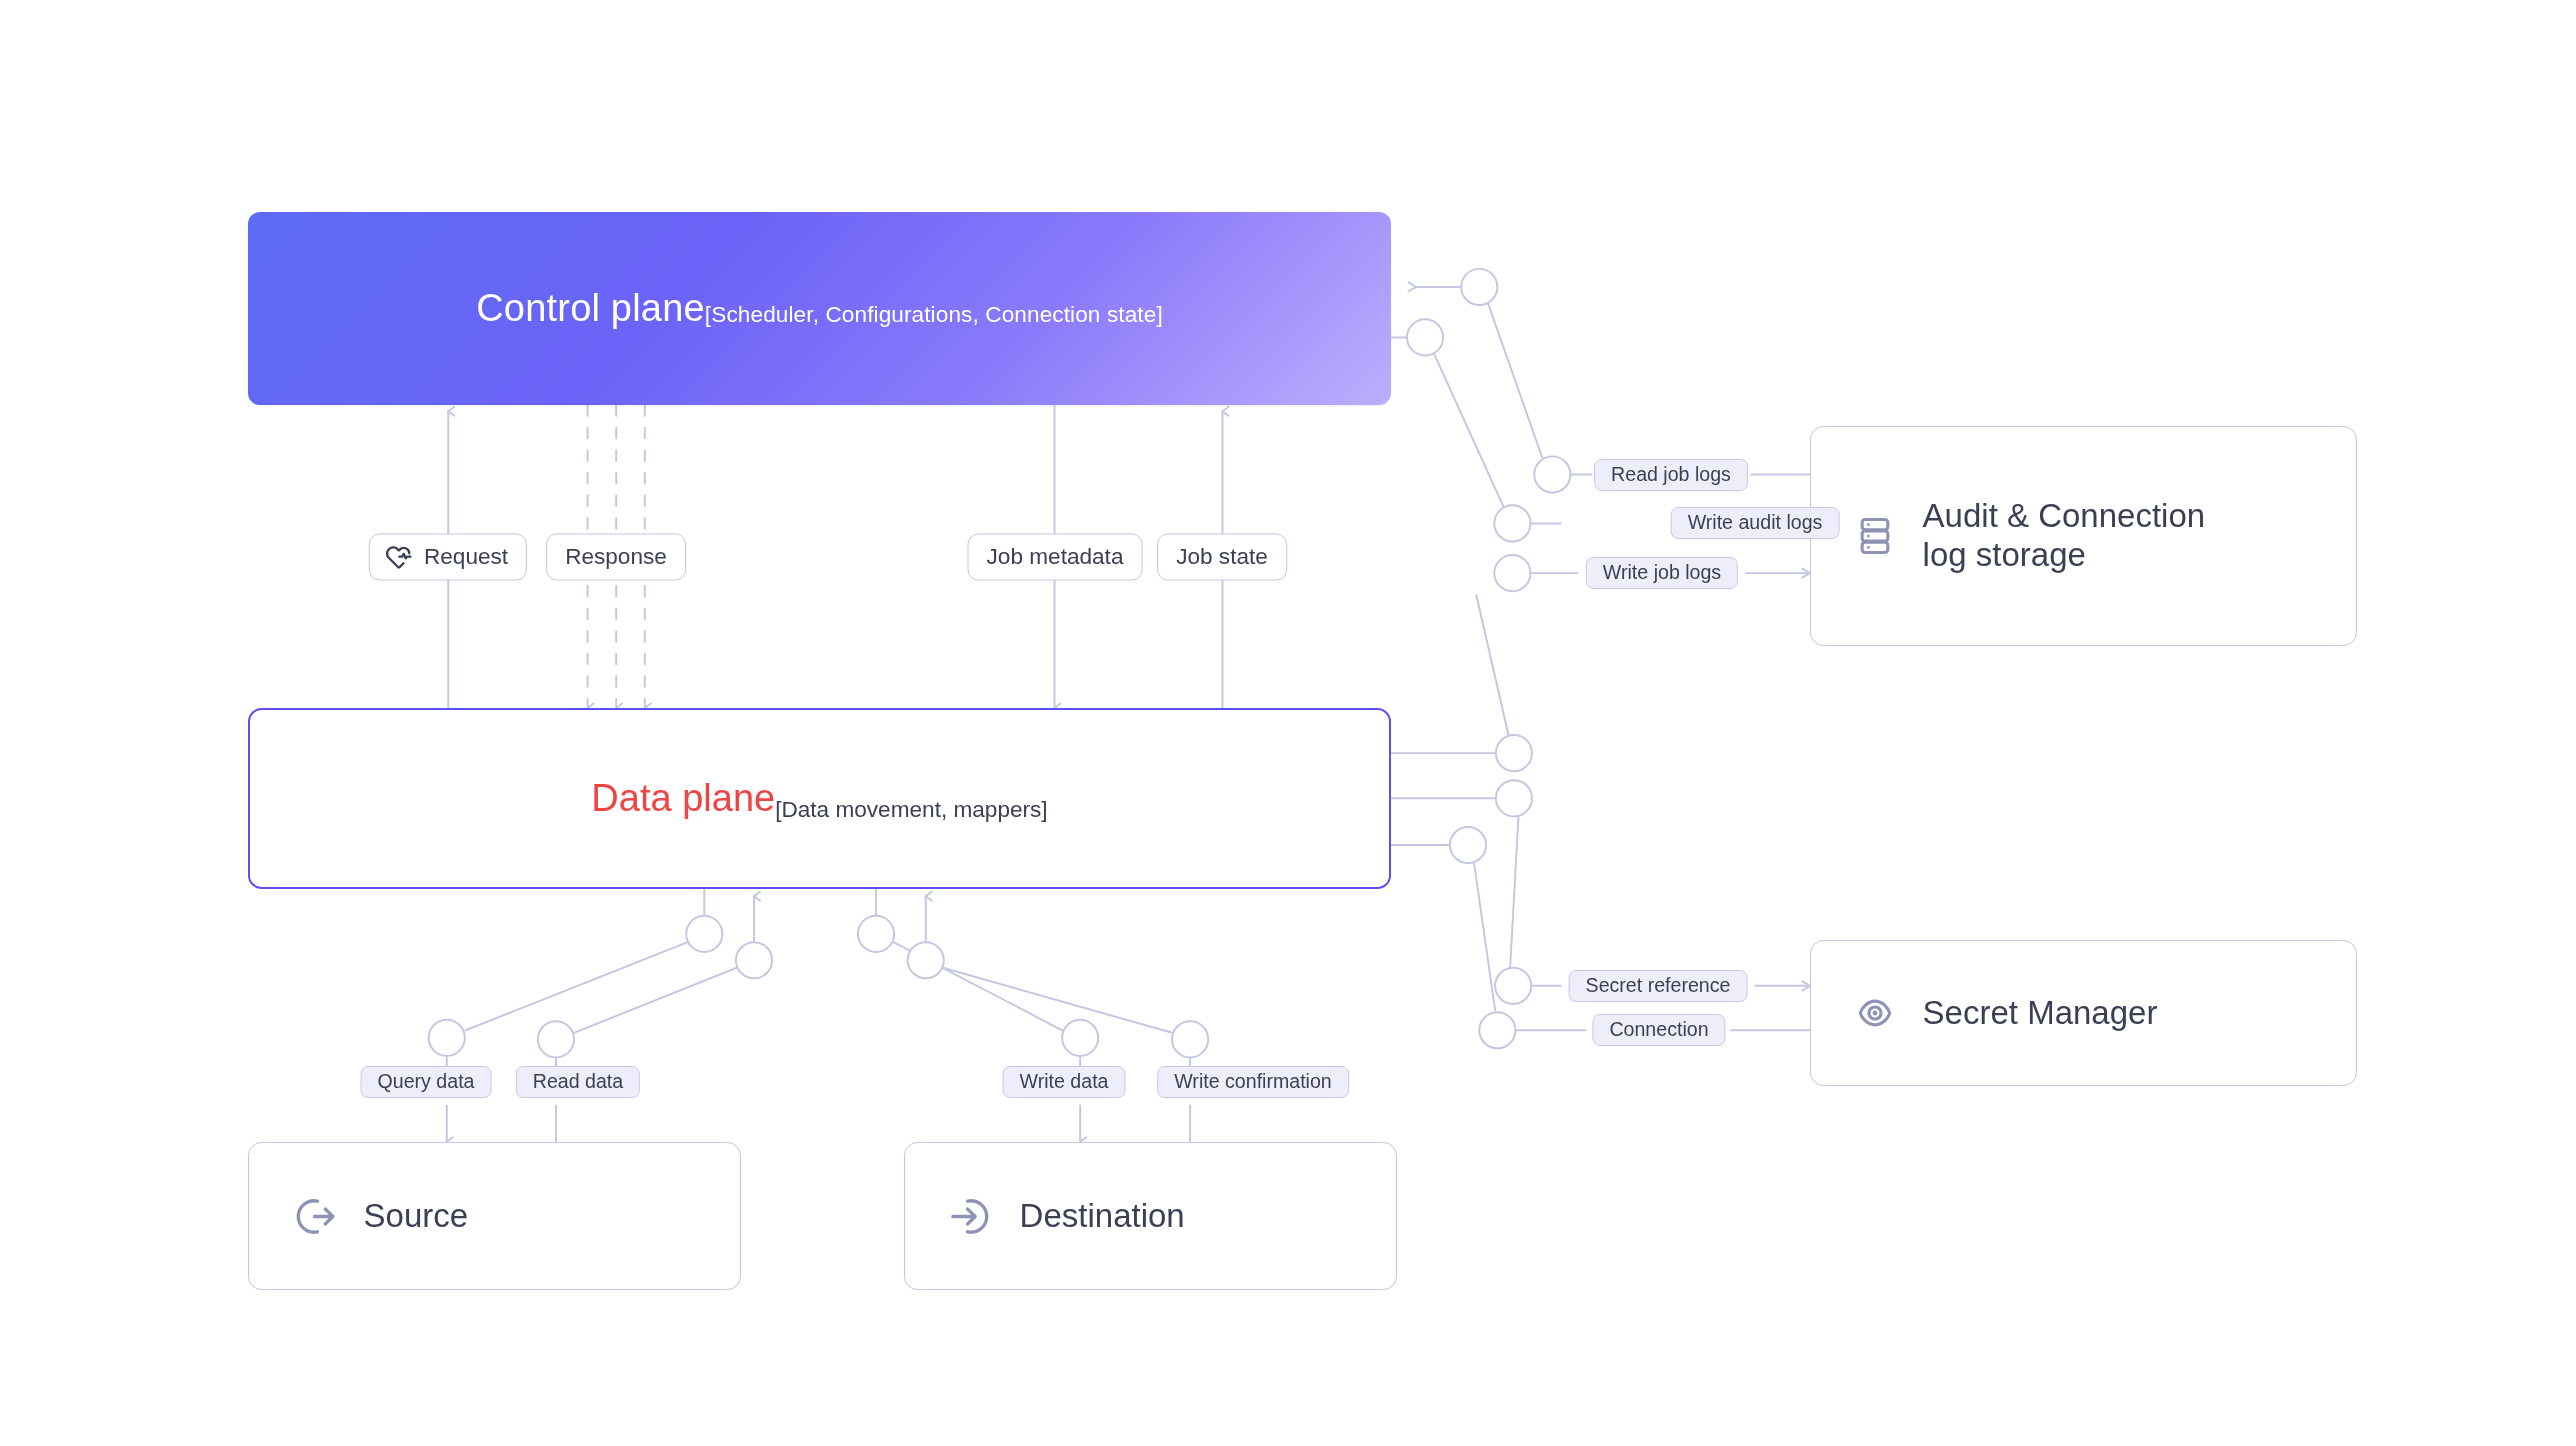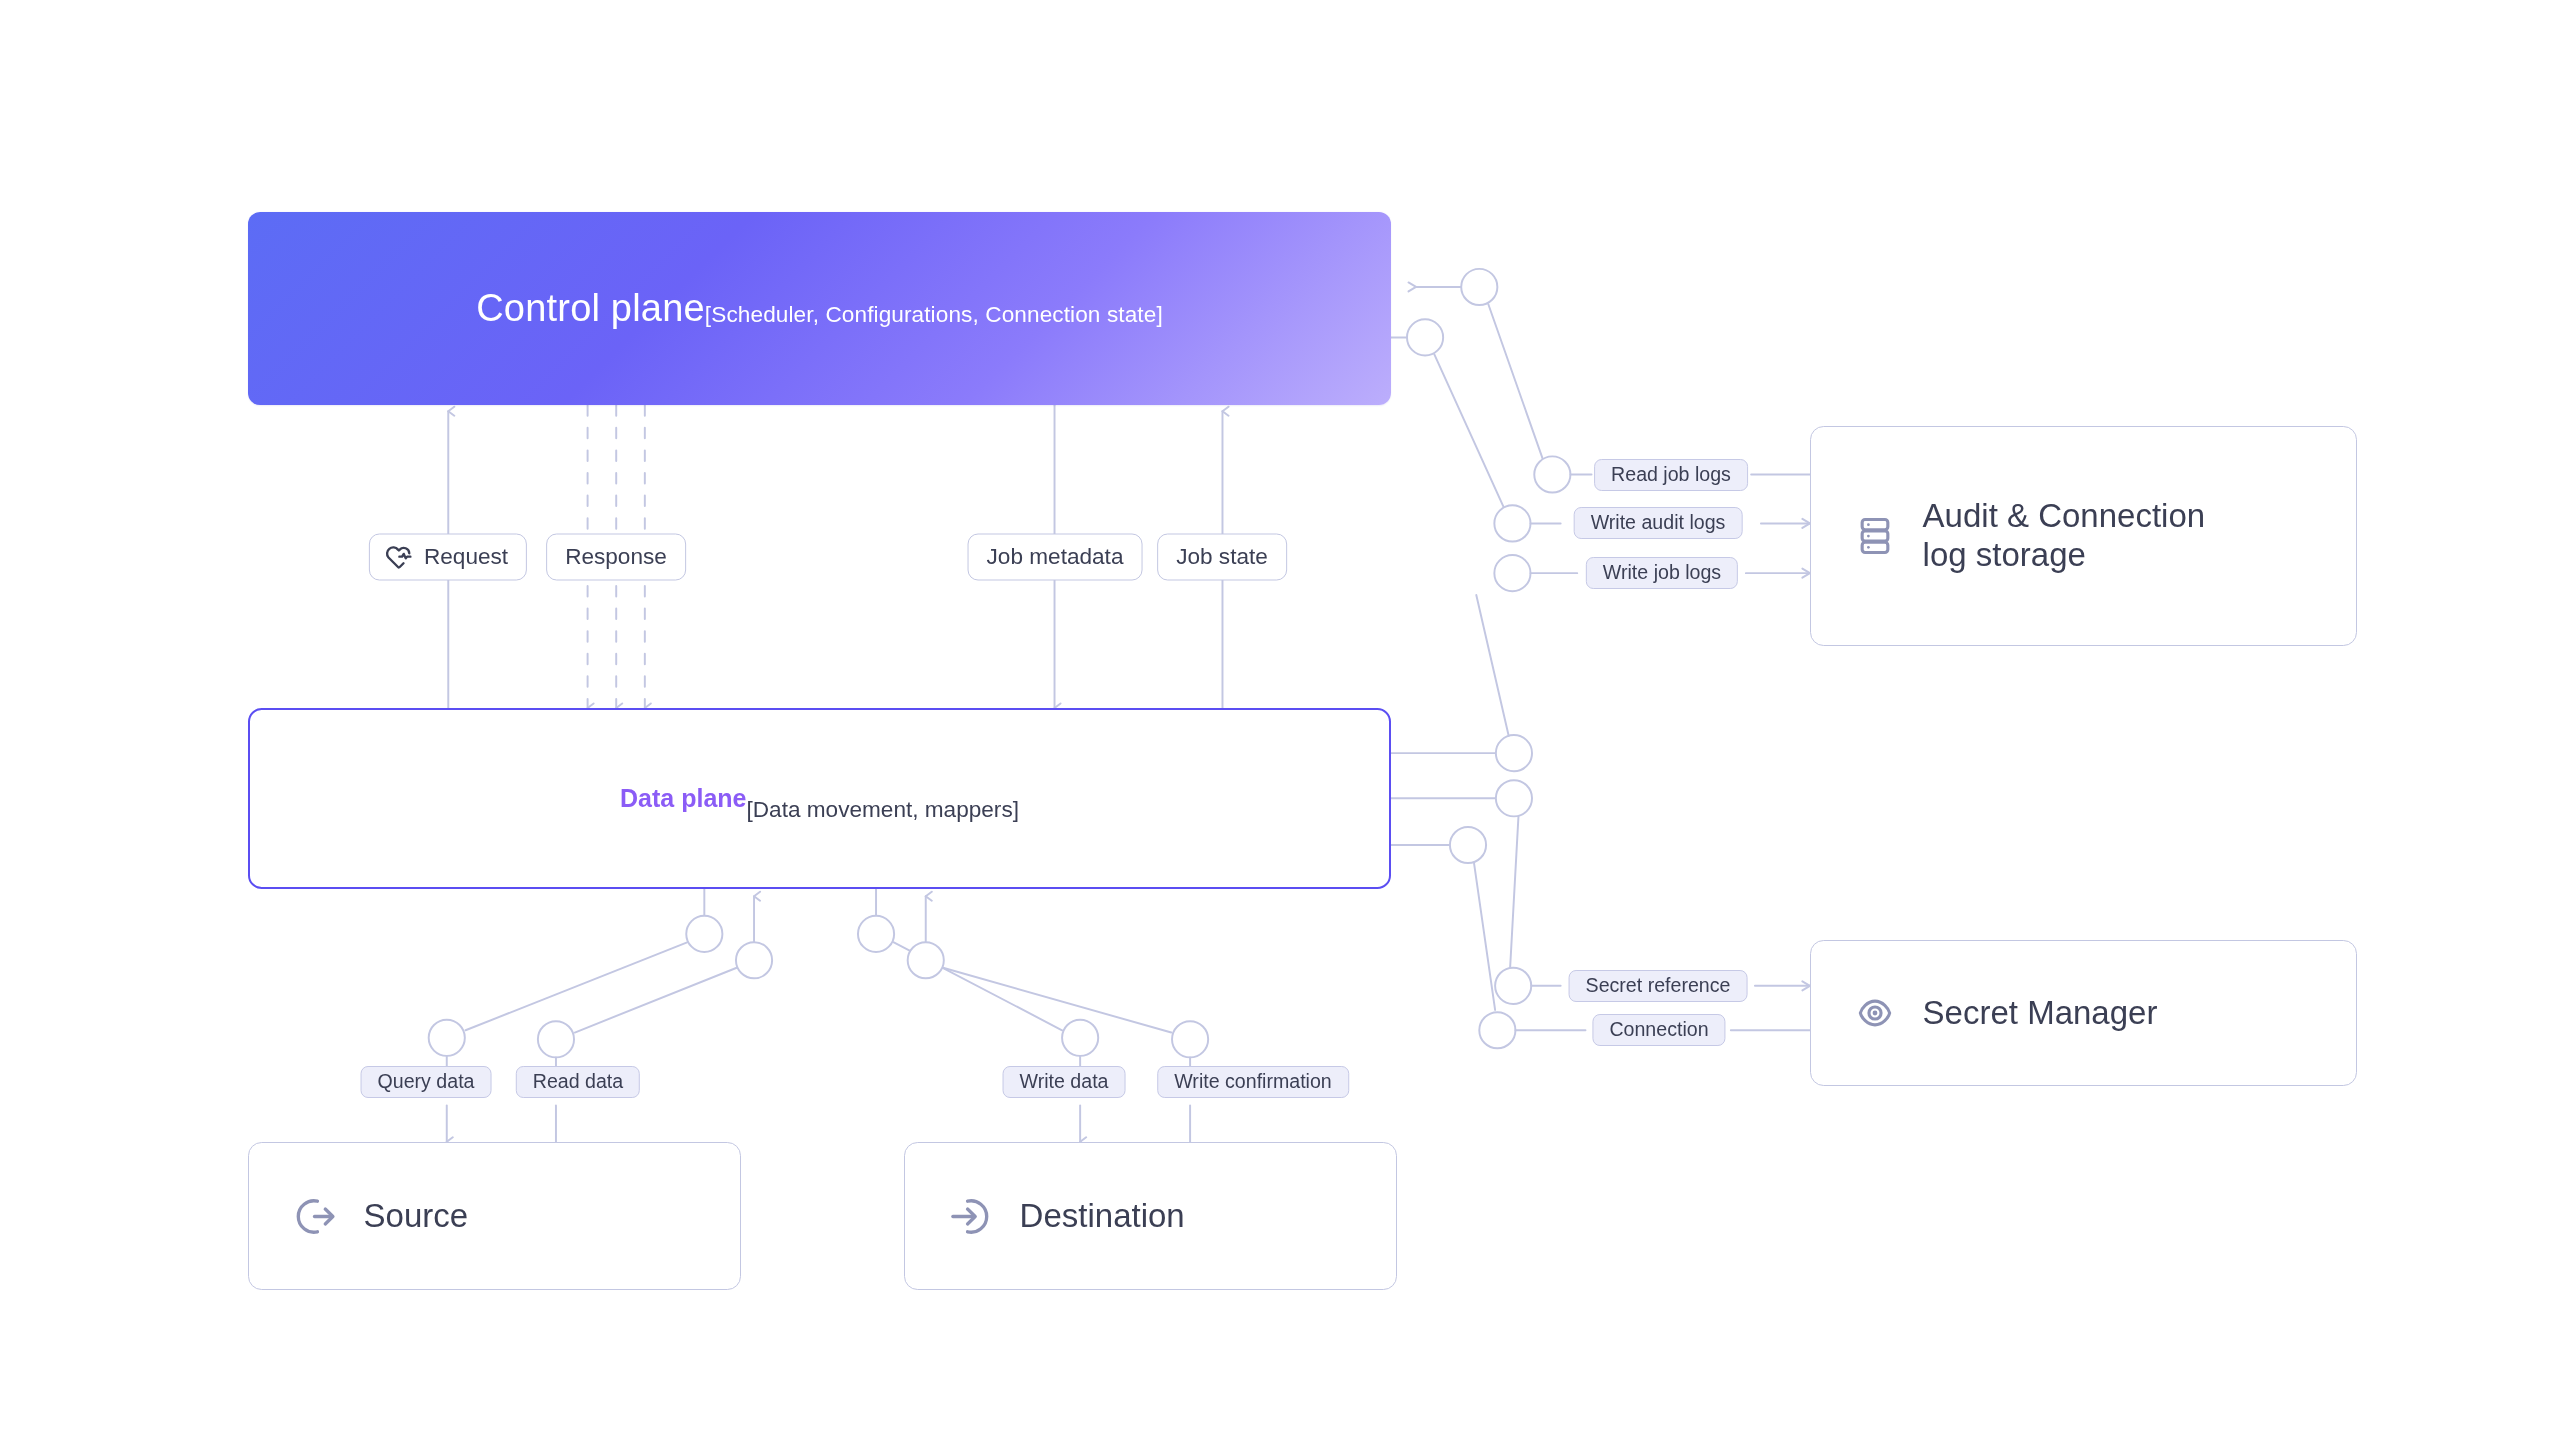--- a/index.html
+++ b/index.html
@@ -54,23 +54,23 @@
     margin-top: 12px;
     letter-spacing: 0.1px;
   }
   .node-data {
     background: #ffffff;
     border: 2.3px solid #5b4ef2;
     border-radius: 13.6px;
     color: #3d4155;
   }
   .node-data .node-title {
-    font-size: 25px;
-    font-weight: 700;
-    color: #8b5cf6;
+    font-size: 38px;
+    font-weight: 400;
+    color: #ef4444;
   }
   .node-data .node-sub {
     font-size: 22.6px;
     margin-top: 23px;
     color: #3b3f54;
   }
   .node-plain {
     background: #ffffff;
     border: 1.9px solid #c3c7e2;
     border-radius: 13.6px;
@@ -303,21 +303,21 @@
   </div>
 
   <div class="edge-label card" style="left:1222px; top:557px;">
     <span>Job state</span>
   </div>
 
   <div class="edge-label pill" style="left:1671px; top:475px;">
     <span>Read job logs</span>
   </div>
 
-  <div class="edge-label pill" style="left:1658px; top:523px;">
+  <div class="edge-label pill" style="left:1755px; top:523px;">
     <span>Write audit logs</span>
   </div>
 
   <div class="edge-label pill" style="left:1662px; top:573px;">
     <span>Write job logs</span>
   </div>
 
   <div class="edge-label pill" style="left:1658px; top:986px;">
     <span>Secret reference</span>
   </div>

